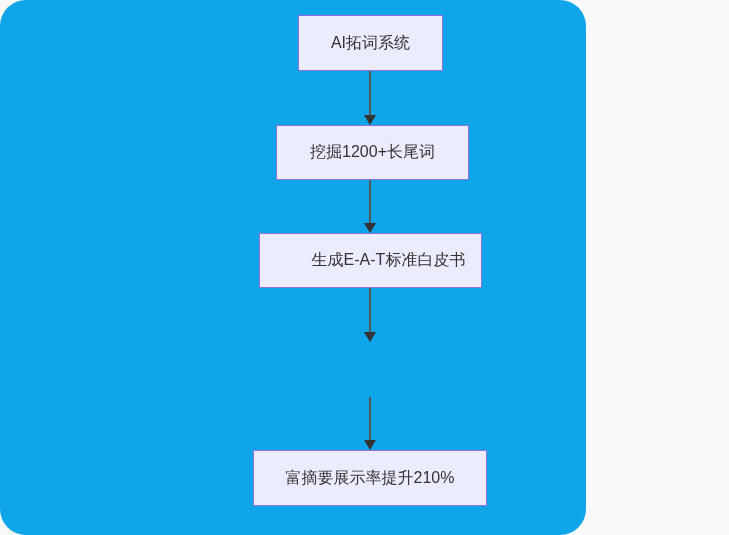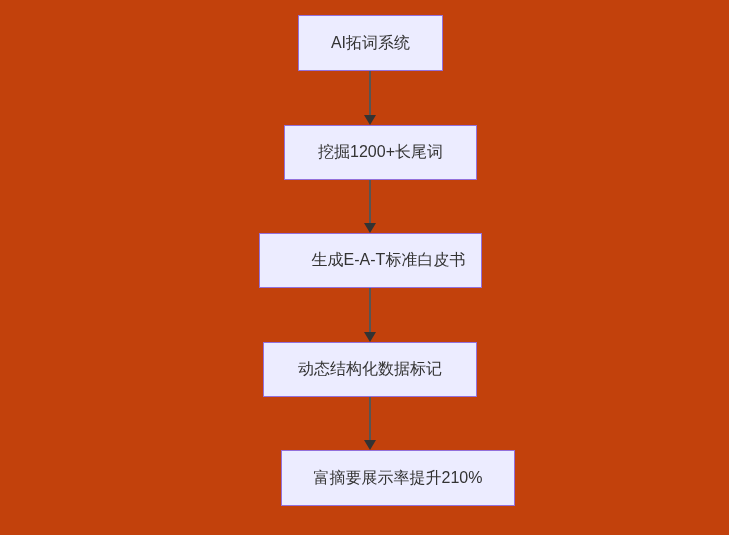--- a/index.html
+++ b/index.html
@@ -6,42 +6,43 @@
     margin: 0;
     padding: 0;
     width: 729px;
     height: 535px;
     background: #f9f9f9;
     font-family: "Liberation Sans", "DejaVu Sans", sans-serif;
     overflow: hidden;
   }
   .canvas {
     position: relative;
-    width: 729px;
+    width: 586px;
     height: 535px;
-    background: #c2410c;
+    background: #0ea5e9;
+    border-radius: 26px;
   }
   .flow-node {
     position: absolute;
     box-sizing: border-box;
     background: #ECECFF;
     border: 1.5px solid #9370DB;
     color: #333333;
     font-size: 16px;
     display: flex;
     align-items: center;
     justify-content: center;
     text-align: center;
     white-space: nowrap;
   }
   .node-1 { left: 298px; top: 15px;  width: 145px; height: 56px; }
-  .node-2 { left: 284px; top: 125px; width: 193px; height: 55px; }
+  .node-2 { left: 276px; top: 125px; width: 193px; height: 55px; }
   .node-3 { left: 259px; top: 233px; width: 223px; height: 55px; padding-left: 36px; }
   .node-4 { left: 263px; top: 342px; width: 214px; height: 55px; }
-  .node-5 { left: 253px; top: 450px; width: 234px; height: 56px; margin-left: 28px; }
+  .node-5 { left: 253px; top: 450px; width: 234px; height: 56px; }
 
   .edge-line {
     position: absolute;
     left: 369px;
     width: 2px;
     background: #555555;
   }
   .edge-head {
     position: absolute;
     left: 364px;
@@ -73,20 +74,19 @@
   <div class="flow-node node-2">挖掘1200+长尾词</div>
 
   <div class="edge-line line-2"></div>
   <div class="edge-head head-2"></div>
 
   <div class="flow-node node-3">生成E-A-T标准白皮书</div>
 
   <div class="edge-line line-3"></div>
   <div class="edge-head head-3"></div>
 
-  <div class="flow-node node-4">动态结构化数据标记</div>
 
   <div class="edge-line line-4"></div>
   <div class="edge-head head-4"></div>
 
   <div class="flow-node node-5">富摘要展示率提升210%</div>
 
 </div>
 
 </body></html>

